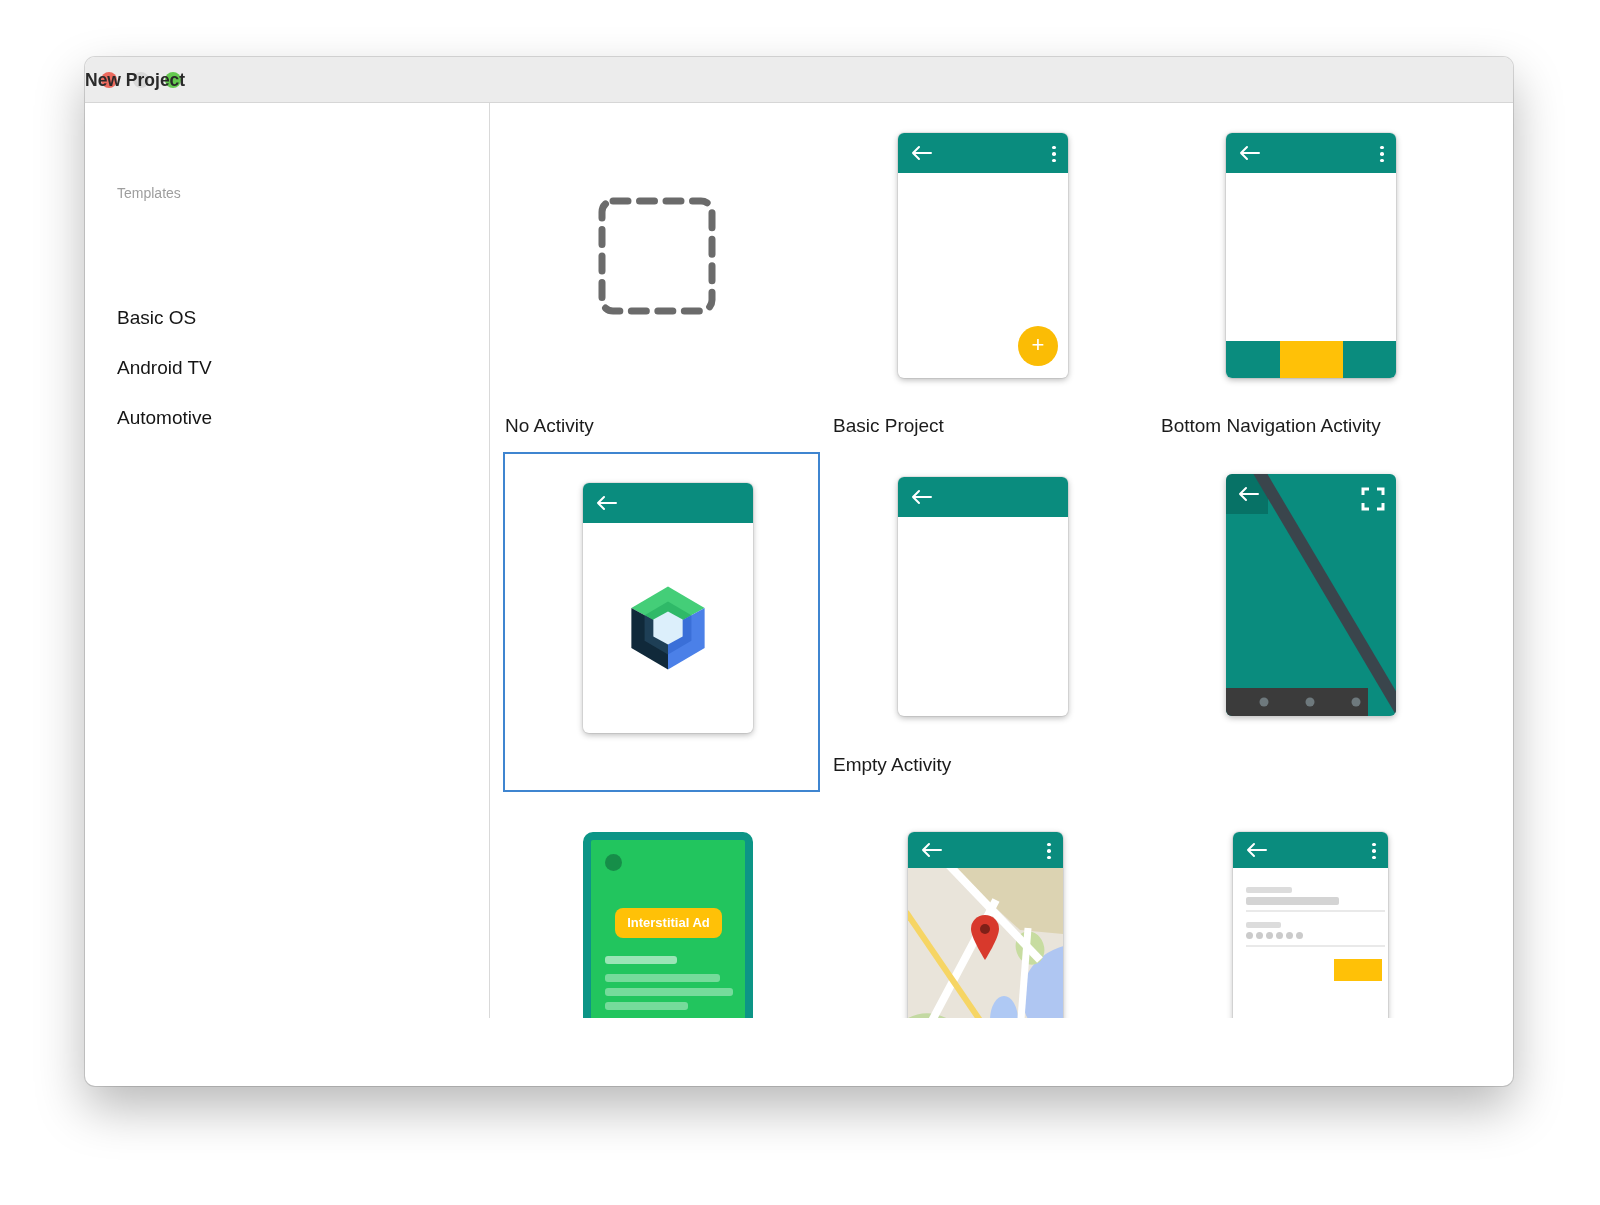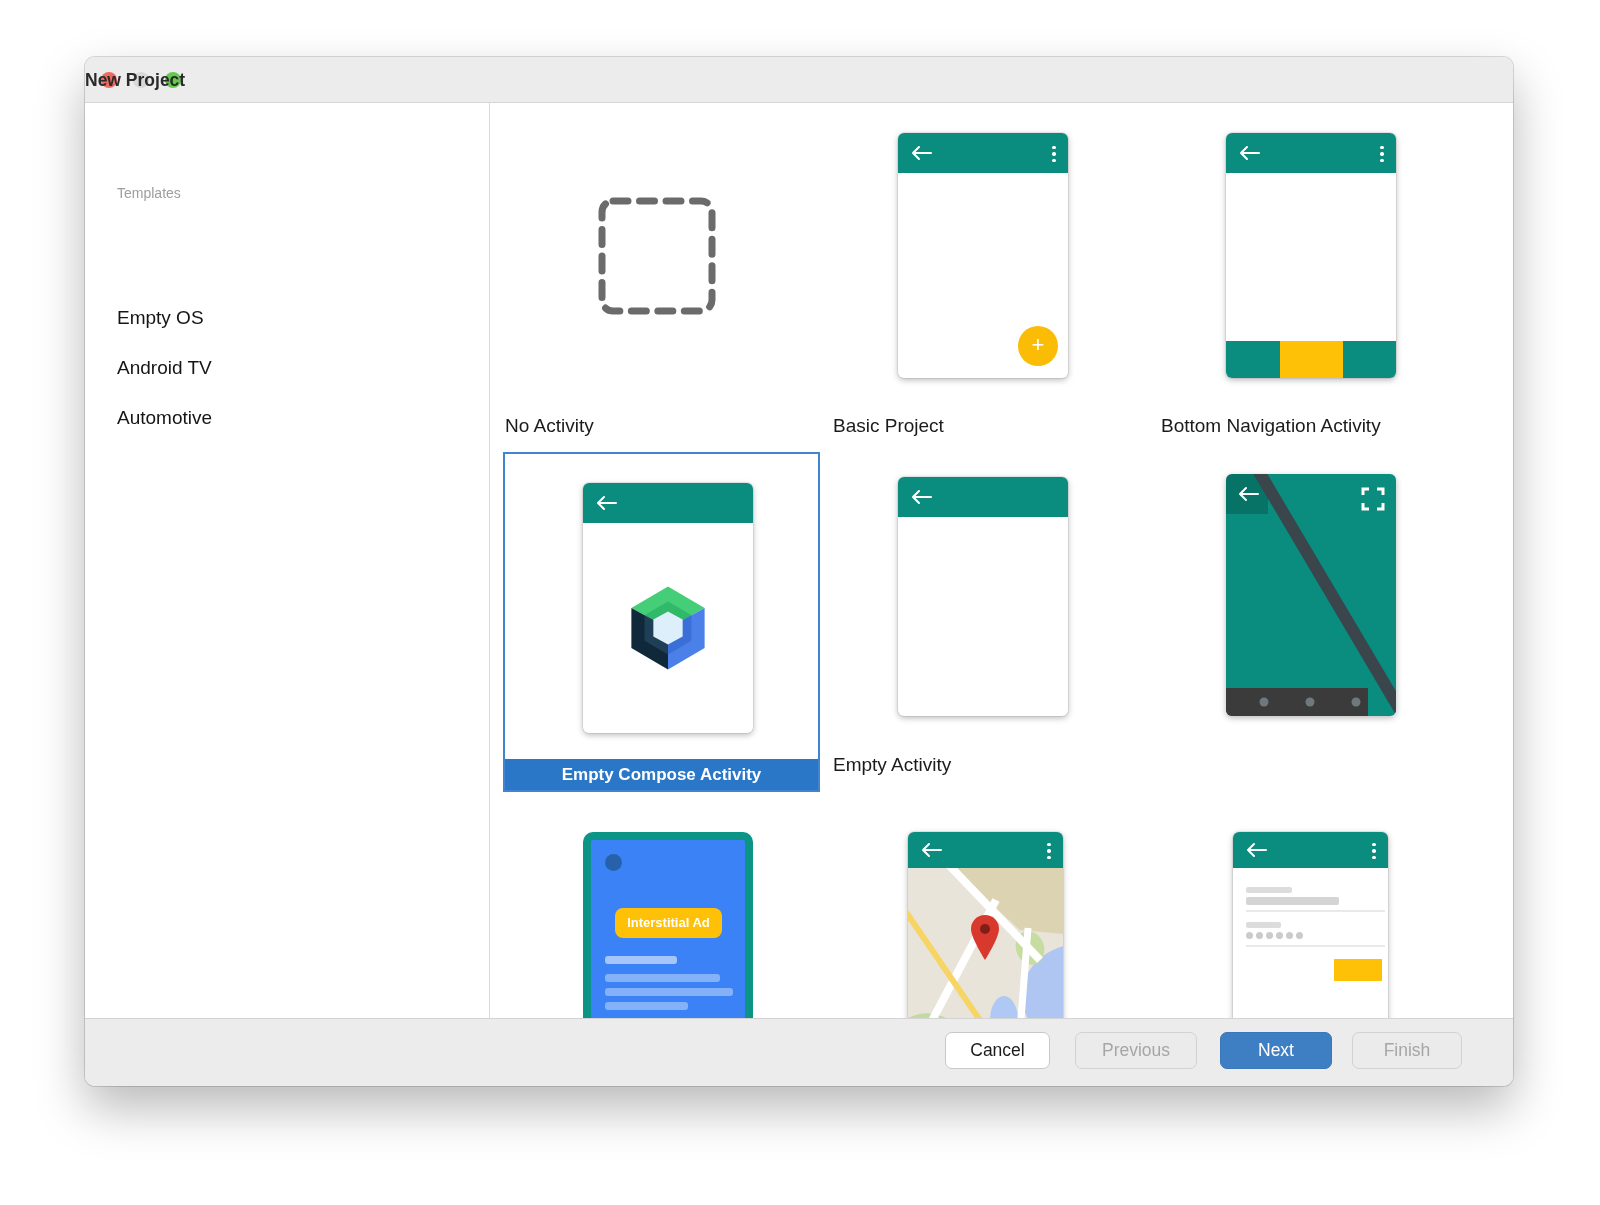--- a/index.html
+++ b/index.html
@@ -59,21 +59,21 @@
     background:#fff; border:2px solid #3f85d0; }
   .selbar { position:absolute; left:0; bottom:0; width:100%; height:31px; background:#2b77c7;
     color:#fff; font-weight:700; font-size:17px; text-align:center; line-height:31px; }
 
   
   .fsphone { position:absolute; background:#0a8c7e; border-radius:6px; overflow:hidden;
     box-shadow:0 2px 6px rgba(0,0,0,.28); }
 
   
   .adcard { position:absolute; left:92px; top:729px; width:170px; height:200px;
-    background:#3b82f6; border:8px solid #0c9586; border-radius:10px; }
+    background:#22c55e; border:8px solid #0c9586; border-radius:10px; }
   .ad-dot { position:absolute; left:14px; top:14px; width:17px; height:17px; border-radius:50%; background:rgba(0,40,35,.35); }
   .ad-btn { position:absolute; left:24px; top:68px; width:107px; height:30px; background:#ffc107;
     border-radius:8px; color:#fff; font-weight:700; font-size:13px; text-align:center; line-height:30px; }
   .ad-line { position:absolute; left:14px; height:8px; border-radius:3px; background:rgba(255,255,255,.38); }
 
   
   .ph-line { position:absolute; background:#dcdcdc; border-radius:2px; }
   .ph-under { position:absolute; background:#e9e9e9; height:2px; }
   .pw-dots { position:absolute; display:flex; }
   .pw-dots span { width:7px; height:7px; border-radius:50%; background:#cbcbcb; margin-right:3px; }
@@ -97,21 +97,21 @@
 
     <div class="titlebar">
       <span class="tl red"></span>
       <span class="tl mid"></span>
       <span class="tl grn"></span>
       <div class="title">New Project</div>
     </div>
 
     <div class="sidebar">
       <div class="side-header">Templates</div>
-      <div class="side-item si1">Empty OS</div>
+      <div class="side-item si1">Basic OS</div>
       <div class="side-item si2">Android TV</div>
       <div class="side-item si3">Automotive</div>
     </div>
 
     <div class="main">
 
       <div class="dashed-box">
         <svg width="120" height="120">
           <rect x="5" y="5" width="110" height="110" rx="11" fill="none" stroke="#6b6b6b" stroke-width="7" stroke-dasharray="15 11.5" stroke-linecap="round"></rect>
         </svg>
@@ -162,21 +162,20 @@
           <svg style="position:absolute; left:45px; top:102px;" width="80" height="86" viewBox="0 0 100 108">
             <polygon points="50,2 96,29 50,54 4,29" fill="#44ce78"></polygon>
             <polygon points="96,29 96,79 50,106 50,54" fill="#4b80e8"></polygon>
             <polygon points="4,29 50,54 50,106 4,79" fill="#10293a"></polygon>
             <polygon points="50,20.7 79.4,38 50,54 20.6,38" fill="#2fb968"></polygon>
             <polygon points="79.4,38 79.4,70 50,87.3 50,54" fill="#3a6fd8"></polygon>
             <polygon points="20.6,38 50,54 50,87.3 20.6,70" fill="#1e3f56"></polygon>
             <polygon points="50,33.2 68.4,43.2 68.4,64.8 50,74.8 31.6,64.8 31.6,43.2" fill="#dceffb"></polygon>
           </svg>
         </div>
-        <div class="selbar">Empty Compose Activity</div>
       </div>
 
       <div class="phone" style="left:407px; top:374px; width:170px; height:239px;">
         <div class="phead">
           <svg class="arrow" width="22" height="16">
             <path d="M21 8 H3 M9 2 L3 8 L9 14" stroke="#fff" stroke-width="2" fill="none" stroke-linecap="round" stroke-linejoin="round"></path>
           </svg>
         </div>
       </div>
       <div class="card-label" style="left:342px; top:651px;">Empty Activity</div>
@@ -256,21 +255,15 @@
             <span></span>
             <span></span>
             <span></span>
         </div>
         <div class="ph-under" style="left:13px; top:113px; width:139px;"></div>
         <div class="login-btn" style="left:101px; top:127px; width:48px; height:22px;"></div>
       </div>
 
     </div>
 
-    <div class="footer">
-      <div class="btn btn-cancel">Cancel</div>
-      <div class="btn btn-prev">Previous</div>
-      <div class="btn btn-next">Next</div>
-      <div class="btn btn-finish">Finish</div>
-    </div>
 
   </div>
 </div>
 
 </body></html>

